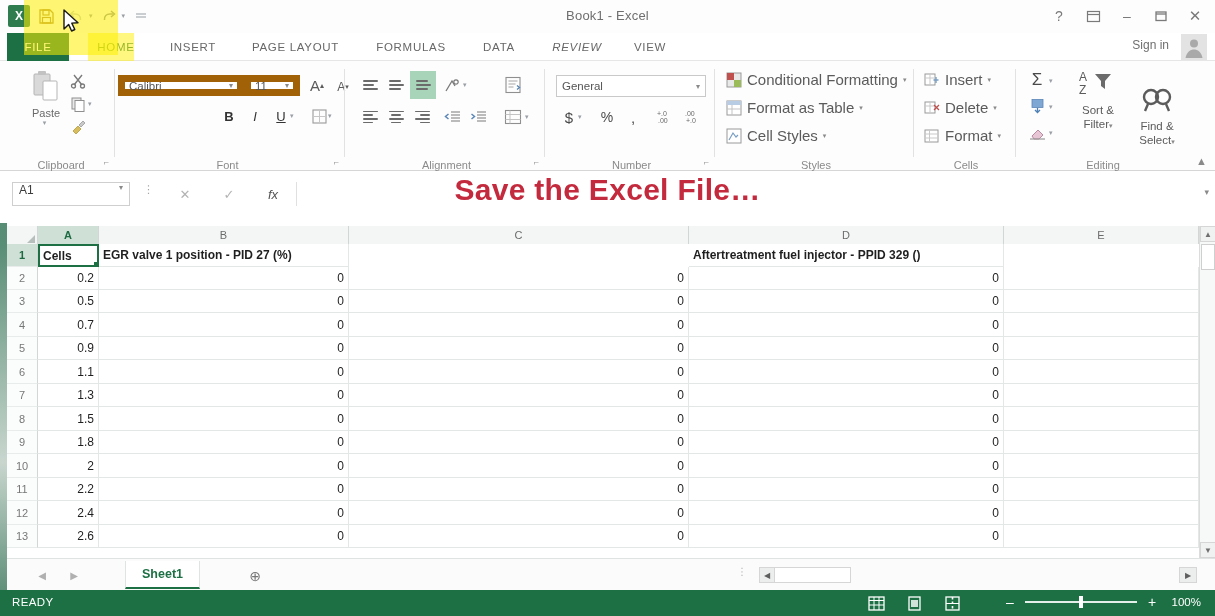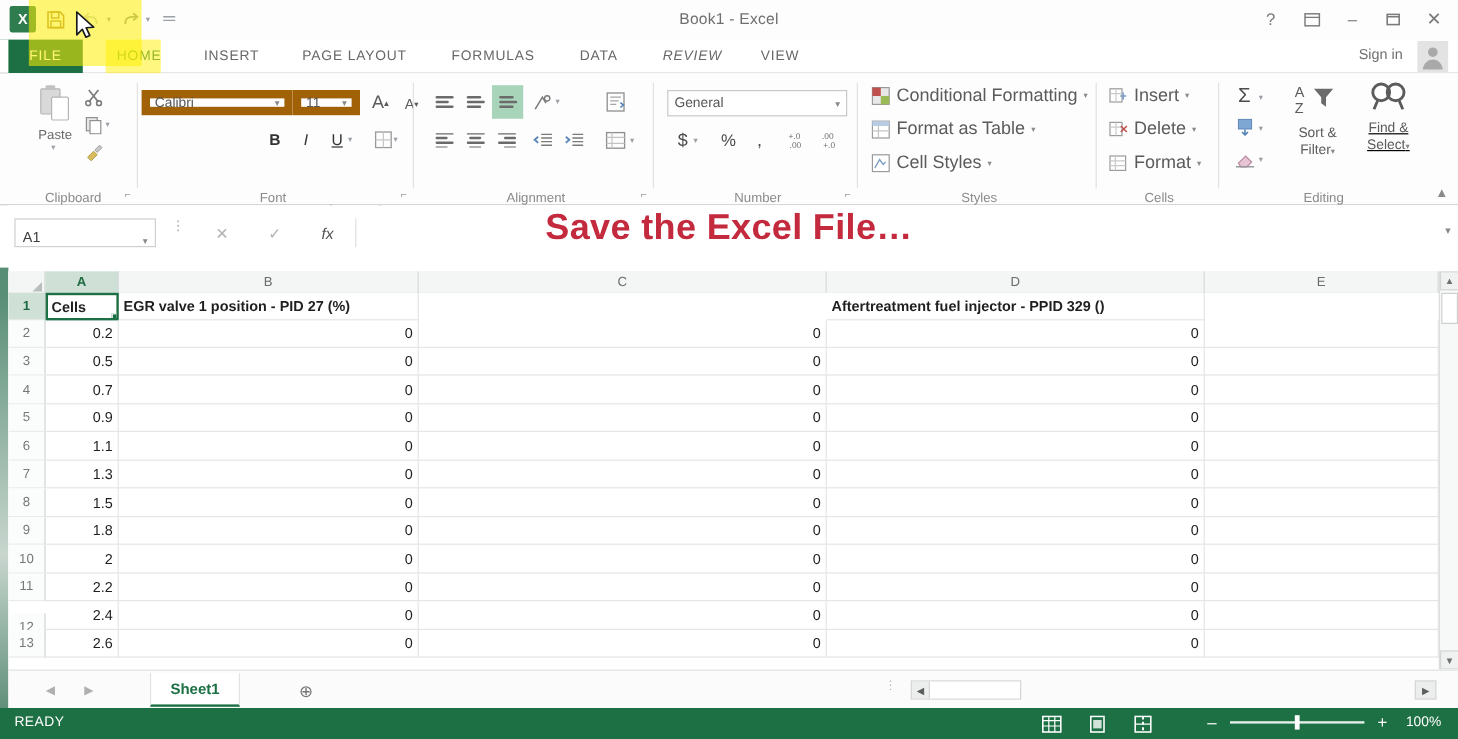--- a/index.html
+++ b/index.html
@@ -128,21 +128,21 @@
     position: absolute; right: 8px; bottom: 3px; font-size: 11px; color: #8a8a8a;
   }
 
   
   .fbar {
     position: absolute; left: 0; top: 171px; width: 1215px; height: 52px; background: #fff;
   }
   .namebox {
     position: absolute; left: 12px; top: 11px; width: 118px; height: 24px;
     border: 1px solid #cfcfcf; background: #fff;
-    display: flex; align-items: flex-end; padding: 0 6px; font-size: 12px; color: #3c3c3c;
+    display: flex; align-items: flex-start; padding: 0 6px; font-size: 12px; color: #3c3c3c;
   }
   .namebox .fbox-caret { font-size: 8px; }
   .fbar-dots {
     position: absolute; left: 143px; top: 16px; font-size: 11px; color: #a5a5a5;
     letter-spacing: 0; line-height: 5px; text-align: center; width: 8px;
   }
   .fbar-btn {
     position: absolute; top: 11px; width: 26px; height: 24px;
     display: flex; align-items: center; justify-content: center;
     color: #b3b3b3; font-size: 13px;
@@ -653,21 +653,21 @@
         <svg width="38" height="30" viewBox="0 0 38 30">
             <text x="0" y="12" font-size="12" fill="#5b5b5b" font-family="Liberation Sans">A</text>
             <text x="0" y="25" font-size="12" fill="#5b5b5b" font-family="Liberation Sans">Z</text>
             <path d="M16 5h16l-6 7v8l-4-3v-5z" fill="#6b6b6b"></path>
           </svg>
         <div style="font-size:11.5px;color:#5b5b5b;line-height:14px;">
           <span>Sort &amp;</span><br>
           <span>Filter</span><span class="mini-caret">▾</span>
         </div>
       </div>
-      <div style="position:absolute;left:110px;top:4px;width:58px;height:78px;text-align:center;text-decoration:underline;">
+      <div style="position:absolute;left:110px;top:24px;width:58px;height:78px;text-align:center;">
         <svg width="34" height="30" viewBox="0 0 34 30">
             <circle cx="11" cy="12" r="7" fill="none" stroke="#5b5b5b" stroke-width="2.4"></circle>
             <circle cx="23" cy="12" r="7" fill="none" stroke="#5b5b5b" stroke-width="2.4"></circle>
             <path d="M8 19l-3 7M26 19l3 7" stroke="#5b5b5b" stroke-width="2.4"></path>
           </svg>
         <div style="font-size:11.5px;color:#5b5b5b;line-height:14px;">
           <span>Find &amp;</span><br>
           <span>Select</span><span class="mini-caret">▾</span>
         </div>
       </div>
@@ -708,21 +708,21 @@
       <div class="rowhead" style="top:23px;height:23px;line-height:23px;">2</div>
       <div class="rowhead" style="top:46px;height:23px;line-height:23px;">3</div>
       <div class="rowhead" style="top:69px;height:24px;line-height:24px;">4</div>
       <div class="rowhead" style="top:93px;height:23px;line-height:23px;">5</div>
       <div class="rowhead" style="top:116px;height:24px;line-height:24px;">6</div>
       <div class="rowhead" style="top:140px;height:23px;line-height:23px;">7</div>
       <div class="rowhead" style="top:163px;height:24px;line-height:24px;">8</div>
       <div class="rowhead" style="top:187px;height:23px;line-height:23px;">9</div>
       <div class="rowhead" style="top:210px;height:24px;line-height:24px;">10</div>
       <div class="rowhead" style="top:234px;height:23px;line-height:23px;">11</div>
-      <div class="rowhead" style="top:257px;height:24px;line-height:24px;margin-top:10px;">12</div>
+      <div class="rowhead" style="top:257px;height:24px;line-height:24px;">12</div>
       <div class="rowhead" style="top:281px;height:23px;line-height:23px;">13</div>
     </div>
 
     <div class="cells">
 
       <div class="cell selected" style="left:0px;top:0px;width:61px;height:23px;font-weight:bold;">Cells</div>
       <div class="cell" style="left:61px;top:0px;width:250px;height:23px;font-weight:bold;">EGR valve 1 position - PID 27 (%)</div>
       <div class="cell" style="left:651px;top:0px;width:315px;height:23px;font-weight:bold;">Aftertreatment fuel injector - PPID 329 ()</div>
 
       <div class="cell num" style="left:0px;top:23px;width:61px;height:23px;">0.2</div>

